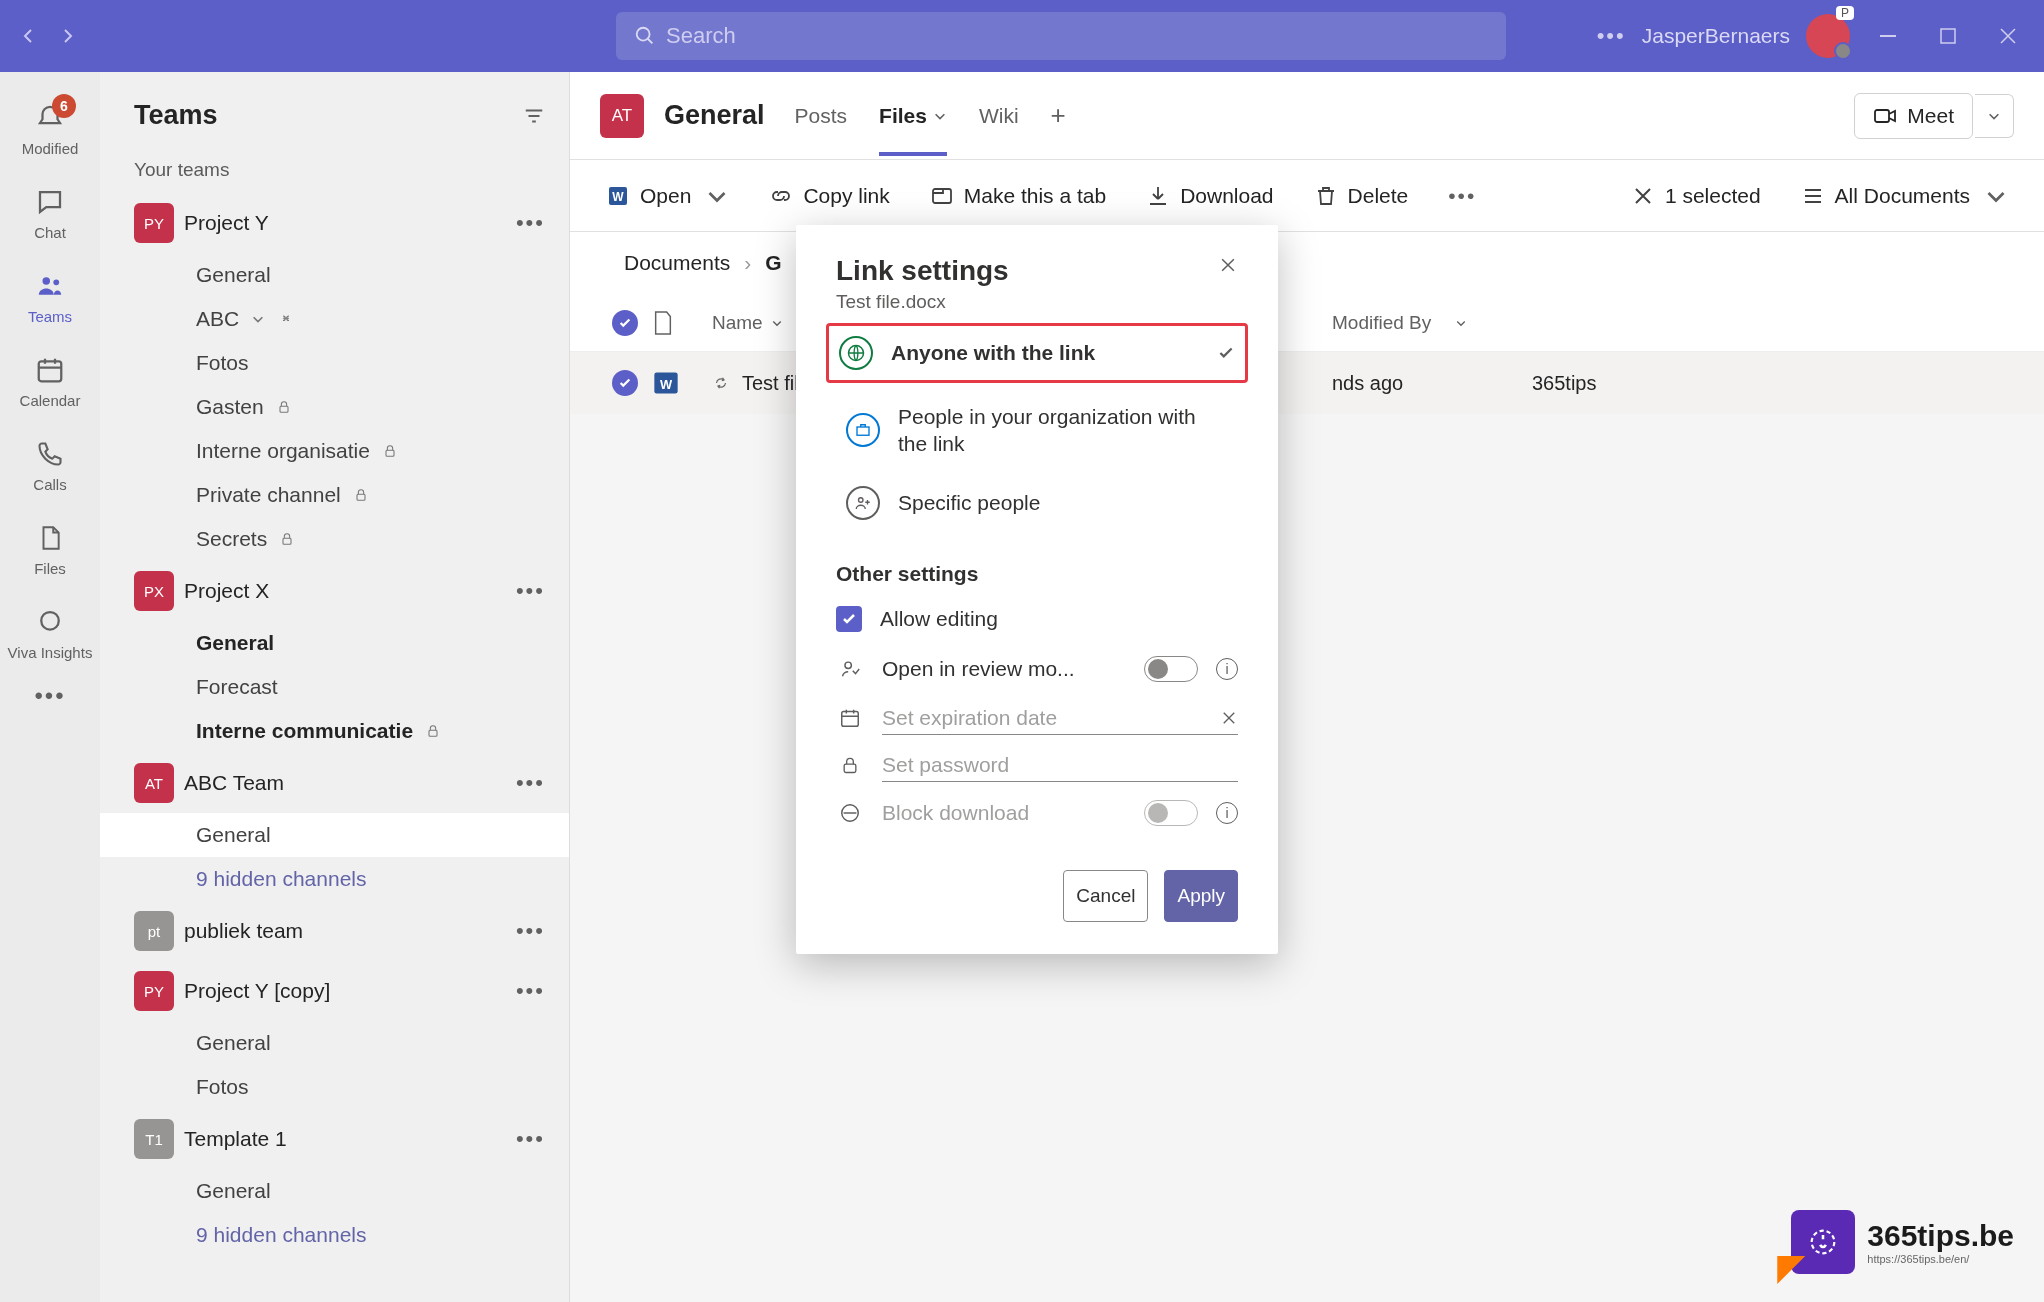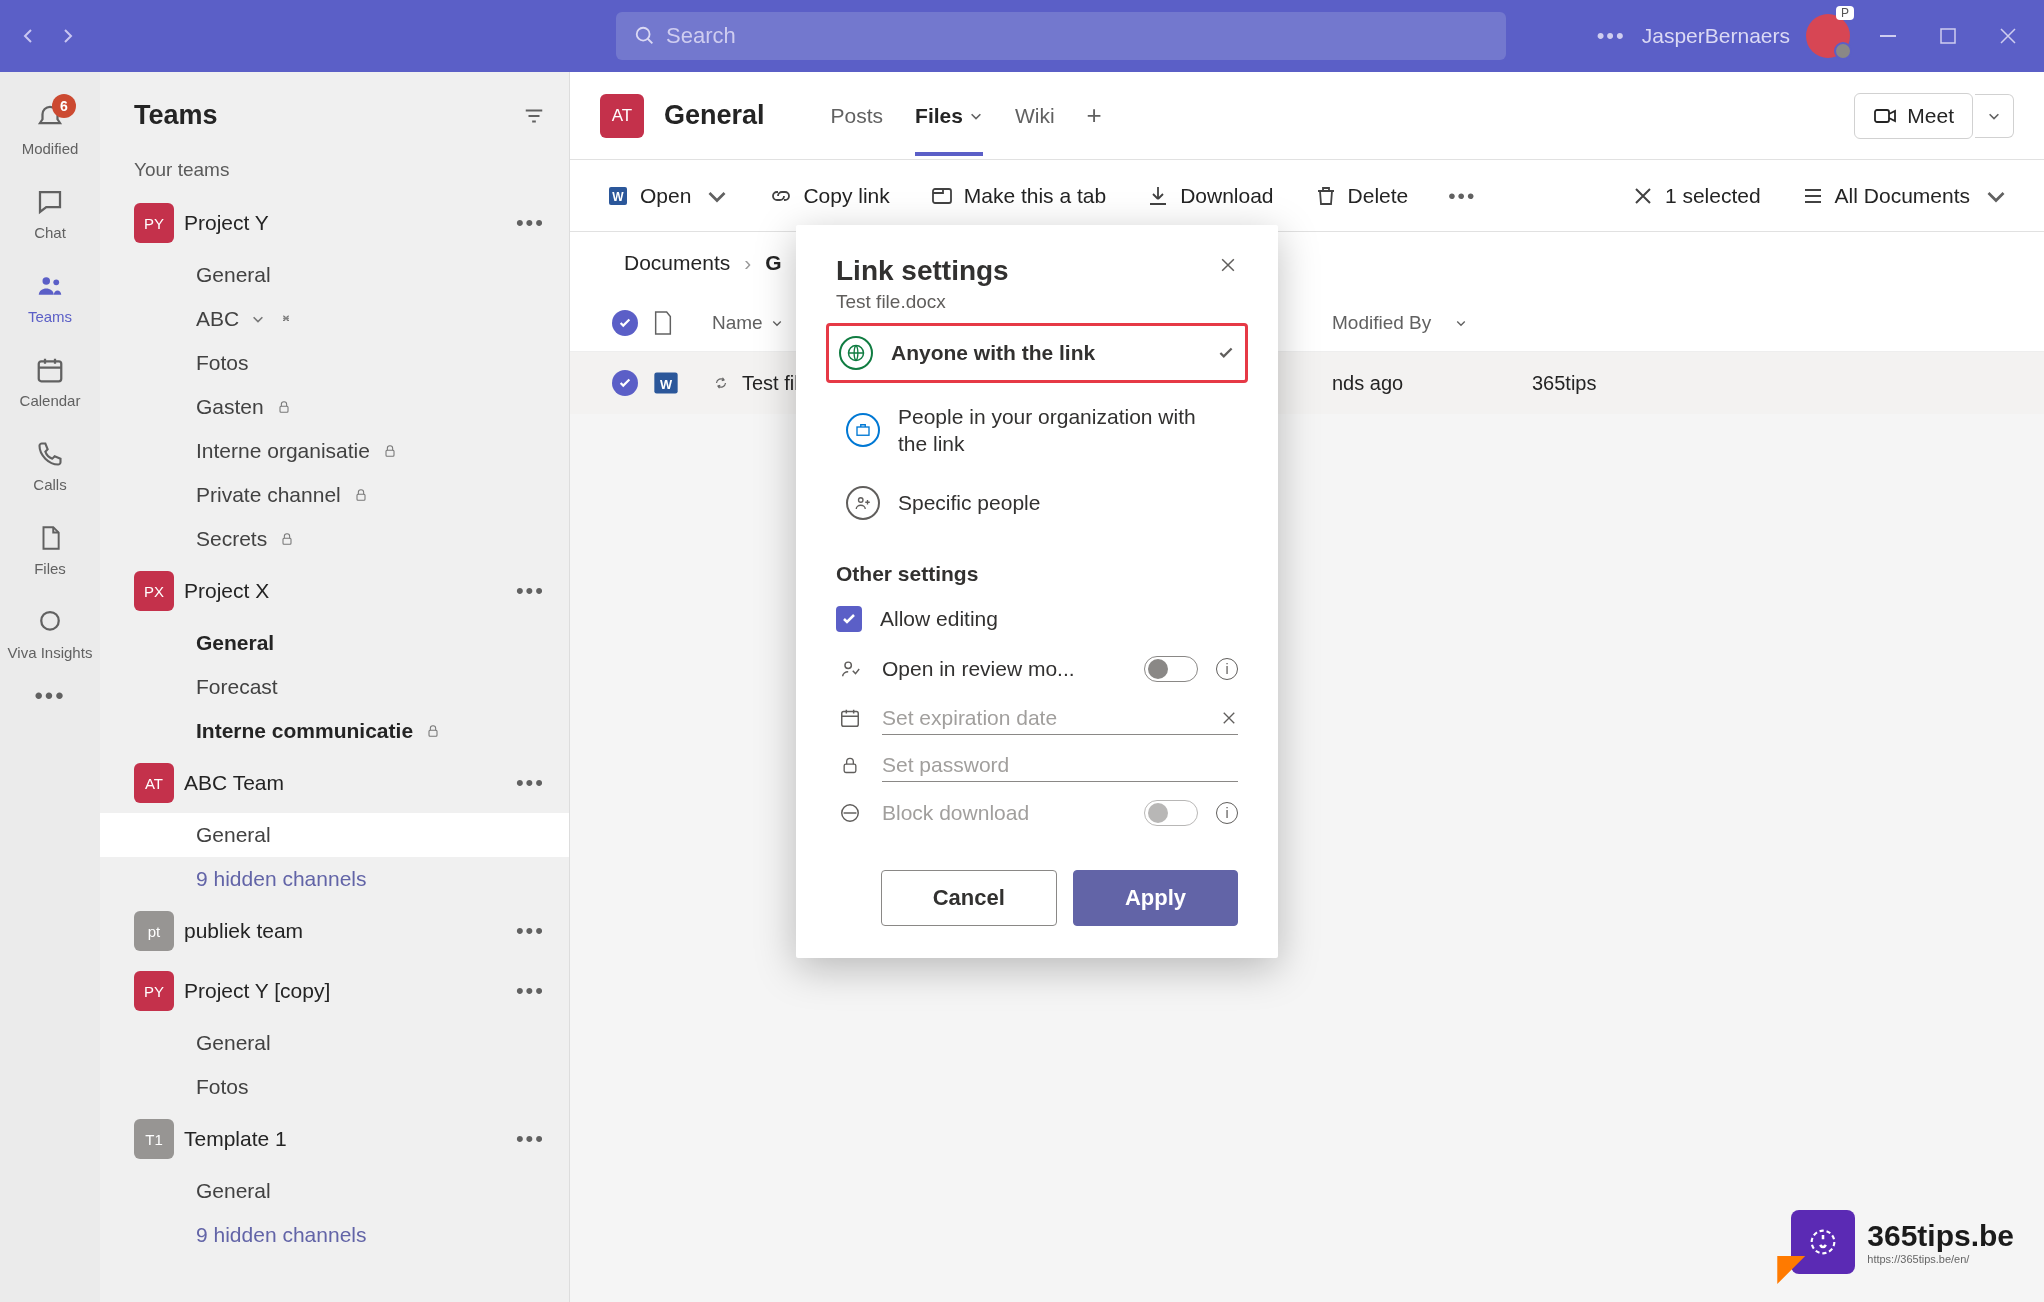--- a/index.html
+++ b/index.html
@@ -48,21 +48,21 @@
 .channel.link { color: #6264a7; }
 .channel.selected { background: #fff; }
 .lock-ico { color: #777; }
 .chev { color: #777; }
 
 
 .main { flex: 1; background: #f5f5f5; display: flex; flex-direction: column; }
 .main-header { height: 88px; background: #fff; border-bottom: 1px solid #e1e1e1; display: flex; align-items: center; padding: 0 30px; gap: 20px; }
 .header-badge { width: 44px; height: 44px; border-radius: 6px; background: #c4314b; color: #fff; display: flex; align-items: center; justify-content: center; font-size: 17px; }
 .header-title { font-size: 27px; font-weight: 700; color: #242424; margin-right: 10px; }
-.tabs { display: flex; gap: 32px; align-items: center; margin-left: 36px; }
+.tabs { display: flex; gap: 32px; align-items: center; }
 .tab { font-size: 21px; color: #616161; padding: 28px 0; position: relative; cursor: pointer; display: flex; align-items: center; gap: 6px; }
 .tab.active { color: #242424; font-weight: 600; }
 .tab.active::after { content: ''; position: absolute; bottom: 0; left: 0; right: 0; height: 4px; background: #5b5fc7; }
 .tab-plus { color: #616161; font-size: 26px; }
 .header-right { margin-left: auto; display: flex; align-items: center; gap: 2px; }
 .meet-btn { border: 1px solid #d1d1d1; border-radius: 6px; padding: 10px 18px; display: flex; align-items: center; gap: 10px; font-size: 21px; color: #242424; background: #fff; cursor: pointer; }
 .meet-chev { border: 1px solid #d1d1d1; border-left: none; border-radius: 0 6px 6px 0; padding: 14px 12px; background: #fff; cursor: pointer; }
 
 
 .toolbar { height: 72px; background: #fff; border-bottom: 1px solid #e1e1e1; display: flex; align-items: center; padding: 0 36px; gap: 40px; color: #242424; }
@@ -104,21 +104,21 @@
 .setting-row { display: flex; align-items: center; gap: 18px; padding: 12px 0; font-size: 21px; color: #323130; }
 .setting-row .sico { width: 28px; display: flex; justify-content: center; color: #605e5c; }
 .checkbox-c { width: 26px; height: 26px; border-radius: 4px; background: #5b5fc7; display: flex; align-items: center; justify-content: center; }
 .toggle { width: 54px; height: 26px; border-radius: 14px; background: #fff; border: 1px solid #8a8886; position: relative; }
 .toggle .knob { width: 20px; height: 20px; border-radius: 50%; background: #8a8886; position: absolute; top: 2px; left: 3px; }
 .info-ico { width: 22px; height: 22px; border: 1.5px solid #605e5c; border-radius: 50%; display: flex; align-items: center; justify-content: center; font-size: 14px; color: #605e5c; }
 .placeholder-txt { color: #a19f9d; flex: 1; }
 .x-clear { color: #605e5c; }
 .divider-input { border-bottom: 1px solid #8a8886; margin-left: 46px; margin-top: -8px; margin-bottom: 6px; }
 .modal-buttons { display: flex; justify-content: flex-end; gap: 16px; margin-top: 32px; }
-.btn { padding: 14px 51px; font-size: 22px; border-radius: 4px; cursor: pointer; font-weight: bold; }
+.btn { padding: 14px 12px; font-size: 19px; border-radius: 4px; cursor: pointer; }
 .btn-cancel { background: #fff; border: 1px solid #8a8886; color: #323130; }
 .btn-apply { background: #6264a7; border: 1px solid #6264a7; color: #fff; }
 
 .watermark { position: absolute; right: 30px; bottom: 28px; display: flex; align-items: center; gap: 12px; }
 .watermark .logo { width: 64px; height: 64px; background: #5b2ab4; border-radius: 8px; display: flex; align-items: center; justify-content: center; position: relative; }
 .watermark .logo::before { content: ''; position: absolute; left: -14px; bottom: -10px; width: 28px; height: 28px; background: #ff7a00; clip-path: polygon(0 0, 100% 0, 0 100%); }
 .watermark-text .big { font-size: 30px; font-weight: 800; color: #1b1b1b; }
 .watermark-text .small { font-size: 11px; color: #666; }
 
 svg { display: block; }

